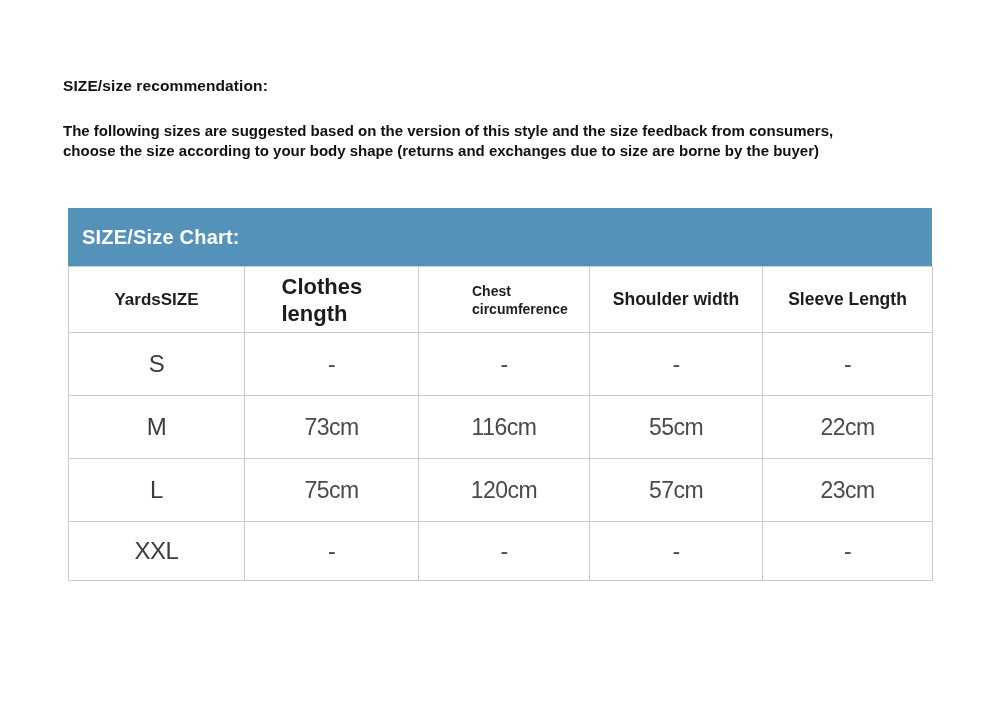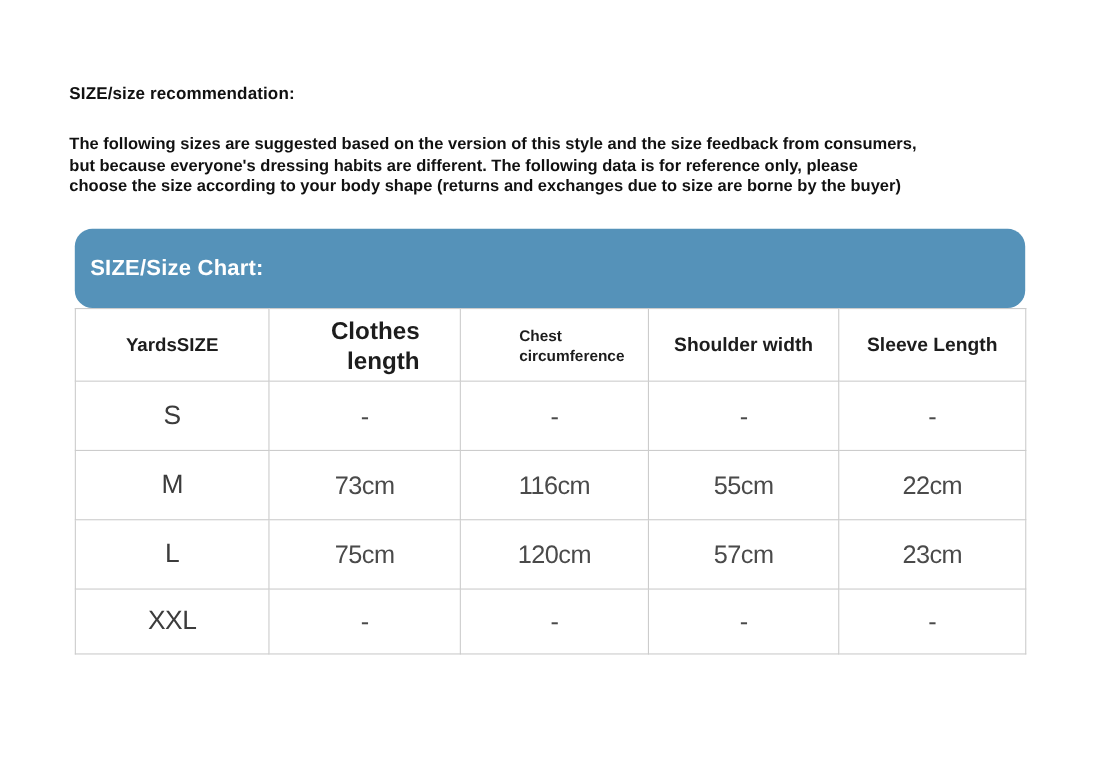--- a/index.html
+++ b/index.html
@@ -29,27 +29,26 @@
   .description .desc-line {
     white-space: nowrap;
     line-height: 19.5px;
   }
   .chart-wrap {
     position: absolute;
     left: 68px; top: 208px;
     width: 864px;
   }
   .banner {
-    height: 72px;
+    height: 58px;
     background: #5592b9;
     display: flex;
     align-items: center;
     box-sizing: border-box;
     padding-left: 14px;
-    border-radius: 16px;
   }
   .banner-title {
     color: #ffffff;
     font-size: 20px;
     font-weight: bold;
     letter-spacing: 0.2px;
   }
   table.size-table {
     width: 864px;
     border-collapse: collapse;
@@ -62,21 +61,21 @@
     border: 1px solid #cccccc;
     text-align: center;
     vertical-align: middle;
     padding: 0;
     overflow: visible;
   }
   th.col-size { font-size: 17px; font-weight: bold; color: #1d1d1d; }
   th.col-clothes { font-size: 22px; font-weight: bold; color: #1d1d1d; }
   th.col-clothes .wrap-narrow {
     display: inline-block; max-width: 100px;
-    text-align: right; line-height: 27px;
+    text-align: left; line-height: 27px;
   }
   th.col-chest { font-size: 14px; font-weight: bold; color: #1d1d1d; }
   th.col-chest .wrap-narrow {
     display: inline-block; max-width: 112px;
     text-align: left; line-height: 18px; margin-left: 48px;
   }
   th.col-shoulder, th.col-sleeve { font-size: 17.5px; font-weight: bold; color: #1d1d1d; }
   tr.header-row th { height: 65px; }
   tr.data-row td { height: 62px; }
   tr.data-row.last td { height: 58px; }
@@ -93,21 +92,20 @@
 </style>
 </head>
 <body>
 
 <div>
 
   <div class="page-title">SIZE/size recommendation:</div>
 
   <div class="description">
     <div class="desc-line">The following sizes are suggested based on the version of this style and the size feedback from consumers,</div>
-    <div class="desc-line">but because everyone's dressing habits are different. The following data is for reference only, please</div>
     <div class="desc-line">choose the size according to your body shape (returns and exchanges due to size are borne by the buyer)</div>
   </div>
 
   <div class="chart-wrap">
 
     <div class="banner">
       <span class="banner-title">SIZE/Size Chart:</span>
     </div>
 
     <table class="size-table">

